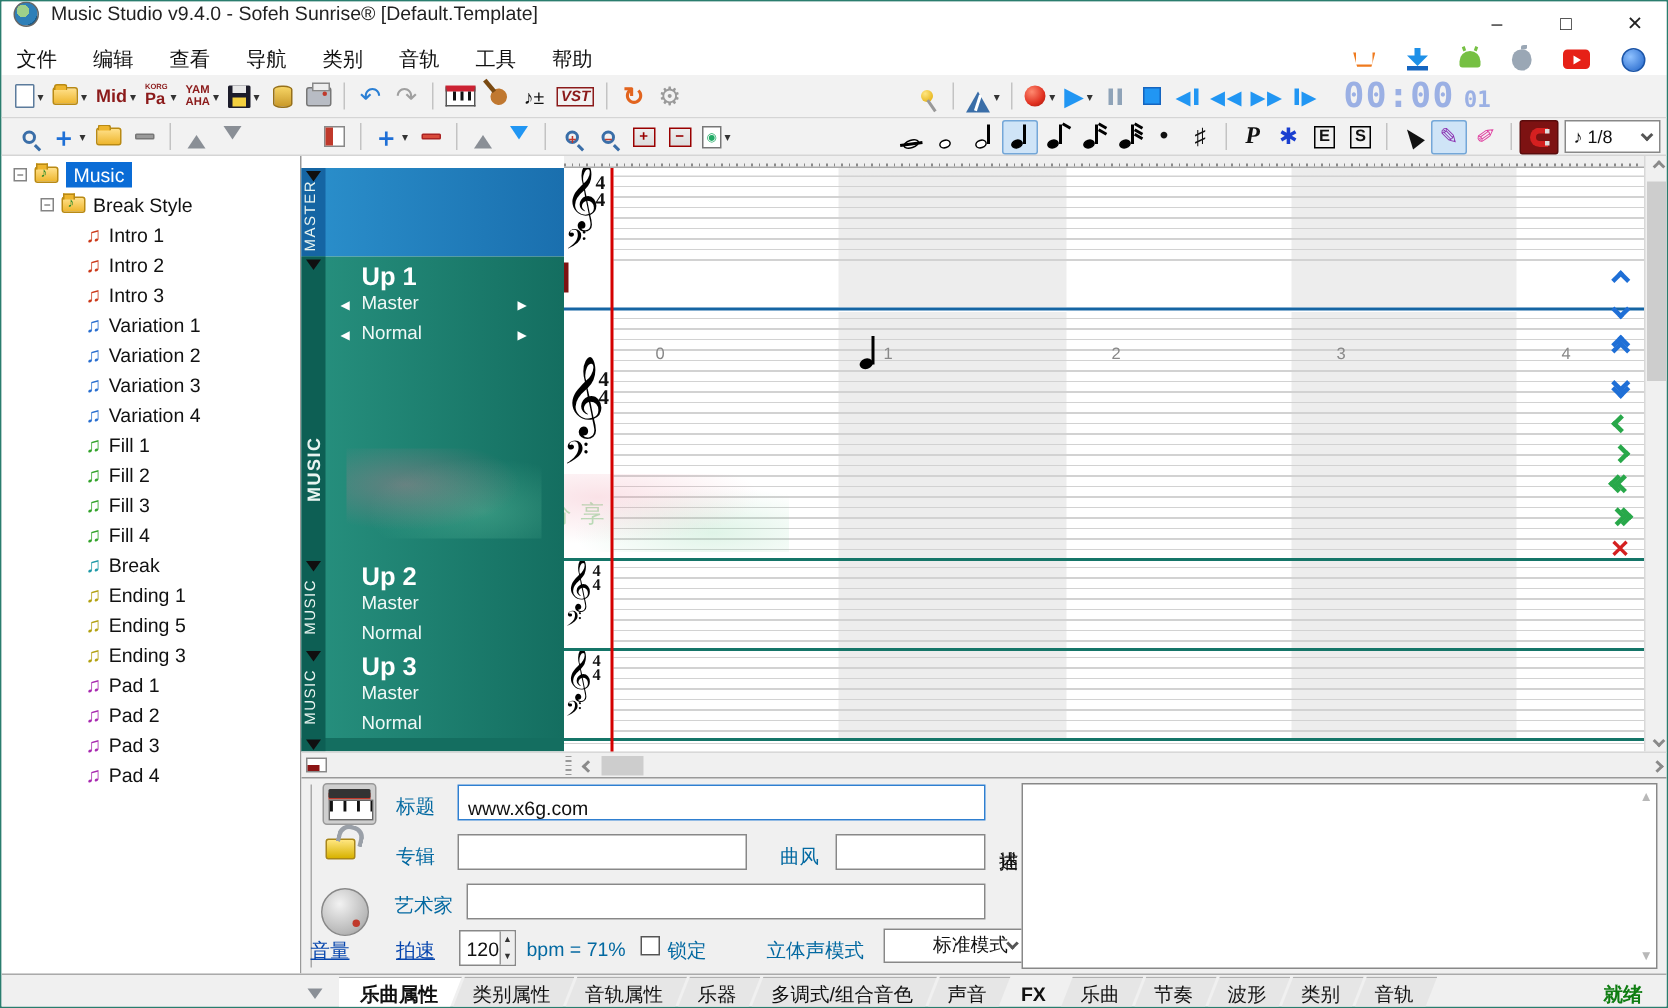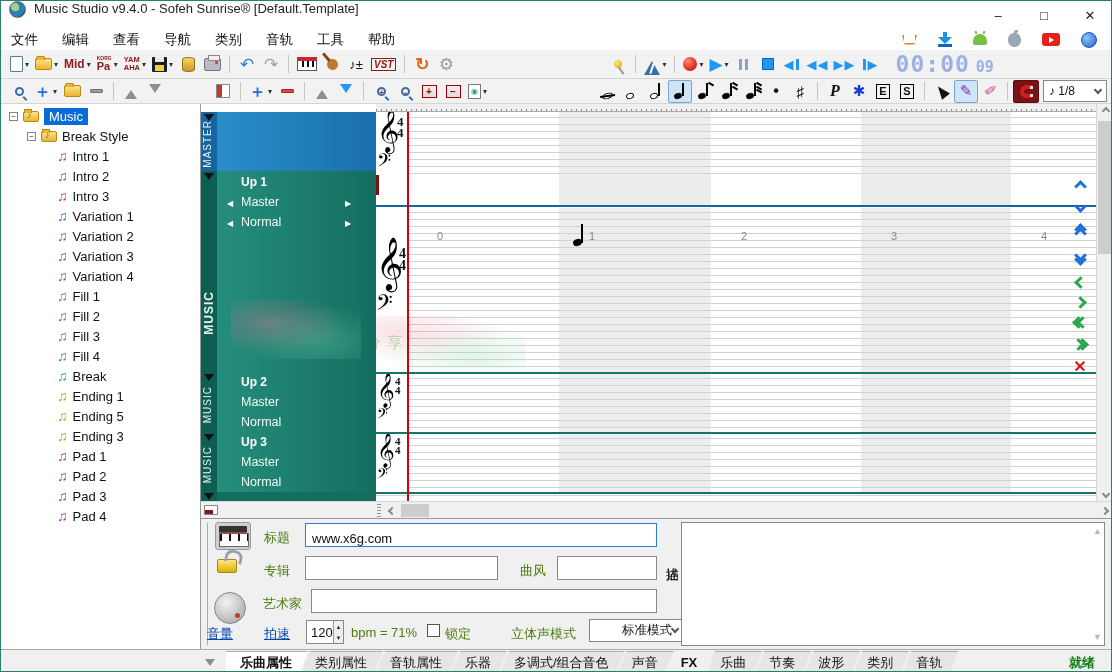--- a/index.html
+++ b/index.html
@@ -122,21 +122,21 @@
   .mfold:before{content:"";position:absolute;left:0;top:-3px;width:6px;height:3px;background:#eeb62e;border:1px solid #b98a14;border-bottom:none;}
   .mfold .nn{position:absolute;left:3px;top:-2px;font-size:9px;color:#2a8a2a;}
   .selrow{background:#0a6cd6;color:#fff;padding:1px 5px;}
   .notei{font-size:14px;line-height:1;flex:0 0 auto;}
   
   .thdr{position:absolute;left:200px;width:175px;color:#fff;}
   .strip{position:absolute;left:0;top:0;width:16px;height:100%;}
   .tri{position:absolute;left:3px;top:2px;width:0;height:0;border:5px solid transparent;border-top:7px solid #101010;}
   .vtext{position:absolute;left:1px;writing-mode:vertical-rl;transform:rotate(180deg);font-size:10px;letter-spacing:1px;color:#e8f4f0;}
   .rsml{position:absolute;left:357px;width:17px;text-align:center;font-weight:bold;font-size:12px;color:#fff;}
-  .hname{position:absolute;font-weight:bold;font-size:12px;color:#fff;}
+  .hname{position:absolute;font-weight:bold;font-size:17px;color:#fff;}
   .hsub{position:absolute;font-size:12.5px;color:#f0f8f6;}
   .harr{position:absolute;font-size:8px;color:#fff;}
   .rbox{background:#8c1414;padding:0 3px;border-radius:1px;}
   .circ{position:absolute;left:357px;width:17px;text-align:center;color:#fff;font-size:13px;}
   
   .ruler{position:absolute;left:375px;top:103px;width:720px;height:8px;background:#efefef;border-bottom:1px solid #aaa;
          background-image:repeating-linear-gradient(90deg,#8a8a8a 0 1px,transparent 1px 5px);background-size:100% 2px;background-position:0 bottom;background-repeat:no-repeat;}
   .sblock{position:absolute;left:375px;width:720px;background:#fff;overflow:hidden;}
   .shade{position:absolute;top:0;height:100%;background:#ededed;}
   .s1{left:183px;width:152px;}
@@ -173,21 +173,21 @@
   .hsb{position:absolute;left:200px;top:500px;width:912px;height:17px;background:#f0f0f0;border-top:1px solid #d8d8d8;}
   .hsb .thumb{position:absolute;left:200px;top:2px;width:28px;height:13px;background:#cdcdcd;}
   .hsb .btn{position:absolute;top:1px;width:15px;height:15px;display:flex;align-items:center;justify-content:center;color:#8a8a8a;}
   .hsb .btn .chv{width:6px;height:6px;border-width:2px 2px 0 0;}
   .paneicon{position:absolute;left:3px;top:3px;width:14px;height:10px;border:1px solid #888;background:#fff;}
   .paneicon:before{content:"";position:absolute;left:0;bottom:0;width:8px;height:4px;background:#8c1414;}
   .grip{position:absolute;left:176px;top:2px;width:4px;height:13px;background:repeating-linear-gradient(to bottom,#999 0 1px,transparent 1px 3px);}
   
   .bpanel{position:absolute;left:200px;top:517px;width:912px;height:131px;background:#f0f0f0;border-top:1px solid #999;}
   .bpanel .vline{position:absolute;left:6px;top:4px;width:1px;height:122px;background:#aaa;}
-  .blabel{position:absolute;font-size:13px;color:#4d7c0f;}
+  .blabel{position:absolute;font-size:13px;color:#0369a1;}
   .binput{position:absolute;height:24px;background:#fff;border:1px solid #888;font-size:13px;padding:0 6px;
           display:flex;align-items:center;font-family:"Liberation Sans",sans-serif;}
   .binput.focus{border:1.5px solid #2f7fd0;}
   .blink{position:absolute;color:#0645ad;text-decoration:underline;font-size:13px;}
   .i-kbd{position:absolute;left:14px;top:3px;width:36px;height:28px;background:#cfcfcf;border:1px solid #999;border-radius:3px;}
   .i-kbd:before{content:"";position:absolute;left:3px;top:3px;width:28px;height:6px;background:#333;border-radius:1px;box-shadow:0 2px 0 #c0392b;}
   .i-kbd:after{content:"";position:absolute;left:3px;bottom:2px;width:28px;height:12px;background:#fff;border:1px solid #666;
         background-image:linear-gradient(90deg,#111 0 2px,transparent 2px 7px);background-size:9px 7px;background-repeat:repeat-x;}
   .i-lock{position:absolute;left:16px;top:40px;width:20px;height:14px;background:linear-gradient(#ffe680,#d8b200);border:1px solid #a8861a;border-radius:2px;}
   .i-lock:before{content:"";position:absolute;left:7px;top:-10px;width:12px;height:10px;border:3.5px solid #9aa0a8;border-bottom:none;border-radius:8px 8px 0 0;transform:rotate(14deg);}
@@ -361,21 +361,21 @@
     <span class="tbtn">
         <span class="glyph blue" style="font-size:13px;">▶</span>
         <span class="glyph blue" style="font-size:13px;">▶</span>
       </span>
     <span class="tbtn">
         <i class="vbar"></i>
         <span class="glyph blue" style="font-size:13px;">▶</span>
       </span>
     <span class="clock">
       <span class="main">00:00</span>
-        <span class="frames">09</span>
+        <span class="frames">01</span>
     </span>
   </div>
 
   <div class="toolbar" id="toolbar2">
     <span class="tbtn">
         <span class="i-mag"></span>
       </span>
     <span class="tbtn">
         <span class="plus">＋</span>
         <span class="caret">▾</span>

